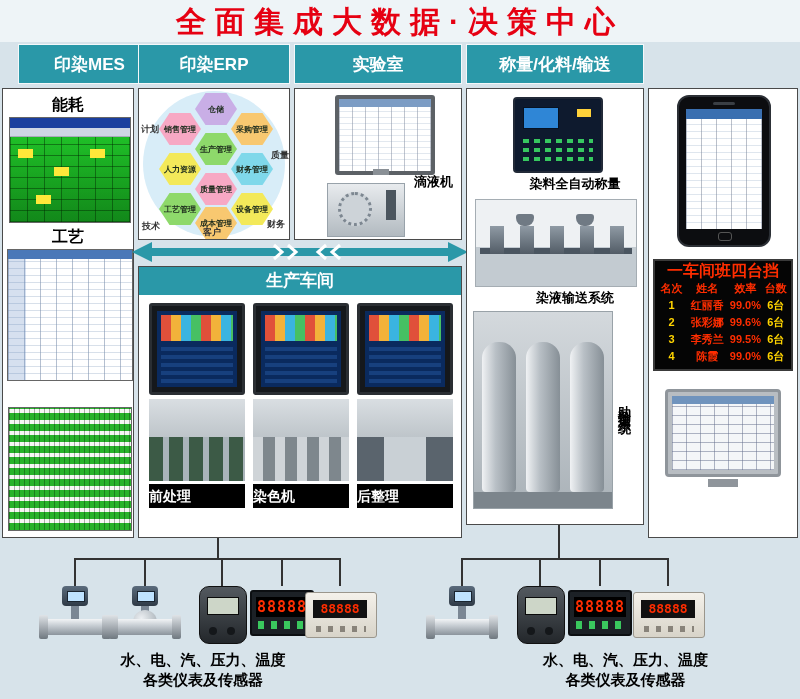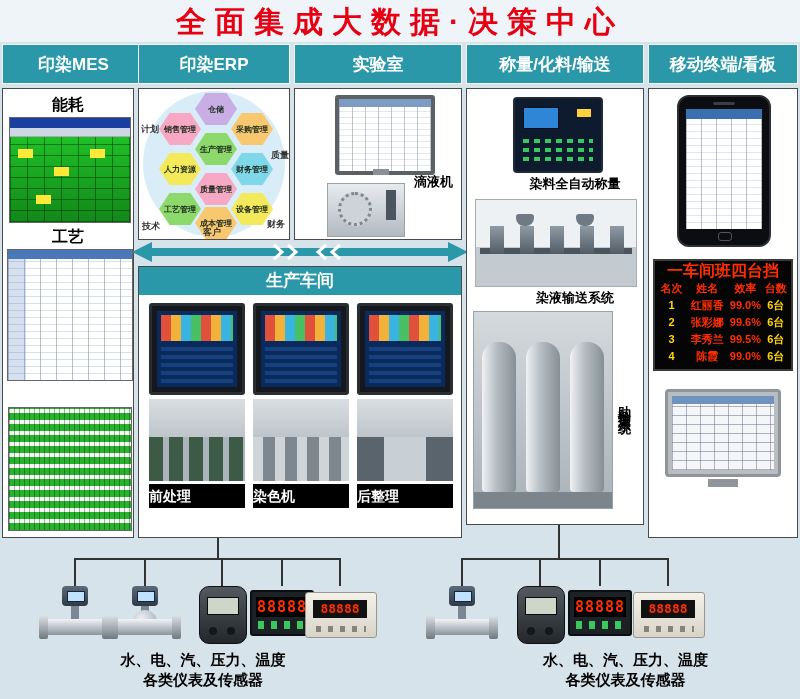--- a/index.html
+++ b/index.html
@@ -2,21 +2,21 @@
 <html><head>
 <meta charset="utf-8">
 <style>
   html,body{margin:0;padding:0;background:#9fb4bf;}
   .page{position:relative;width:800px;height:699px;background:#d7e3ea;font-family:"Liberation Sans",sans-serif;overflow:hidden;}
   .title{position:absolute;top:0;left:0;width:100%;height:42px;line-height:44px;text-align:center;
          font-size:30px;font-weight:bold;color:#e60012;letter-spacing:9px;background:#eef4f7;}
   
   .col-head{position:absolute;top:44px;height:40px;background:#2a98a8;color:#fff;font-weight:bold;
             font-size:17px;text-align:center;line-height:40px;border:1px solid #f4f8fa;box-sizing:border-box;}
-  .ch1{left:2px;width:143px}.ch2{left:138px;width:152px}.ch3{left:294px;width:168px}
+  .ch1{left:18px;width:143px}.ch2{left:138px;width:152px}.ch3{left:294px;width:168px}
   .ch4{left:466px;width:178px}.ch5{left:648px;width:150px}
   
   .panel{position:absolute;background:#fff;border:1px solid #4a4a4a;box-sizing:border-box;}
   .panel-mes{left:2px;top:88px;width:132px;height:450px;}
   .panel-erp{left:138px;top:88px;width:152px;height:152px;}
   .panel-lab{left:294px;top:88px;width:168px;height:152px;}
   .panel-weigh{left:466px;top:88px;width:178px;height:437px;padding-left:20px;}
   .panel-mobile{left:648px;top:88px;width:150px;height:450px;}
   .panel-workshop{left:138px;top:266px;width:324px;height:272px;}
   .sec-label{position:absolute;width:100%;text-align:center;font-weight:bold;font-size:16px;color:#000;}
@@ -168,21 +168,20 @@
 <body>
 
 <div class="page">
 
   <div class="title">全面集成大数据·决策中心</div>
 
   <div class="col-head ch1">印染MES</div>
   <div class="col-head ch2">印染ERP</div>
   <div class="col-head ch4">称量/化料/输送</div>
   <div class="col-head ch3">实验室</div>
-  <div class="col-head ch5">移动终端/看板</div>
 
   <div class="panel panel-mes">
     <div class="sec-label" style="top:6px">能耗</div>
     <div class="shot energy">
       <div class="win-bar"></div>
       <div class="win-tools"></div>
       <div class="win-body">
         <div class="ycell" style="left:8px;top:12px"></div>
         <div class="ycell" style="left:44px;top:30px"></div>
         <div class="ycell" style="left:80px;top:12px"></div>

